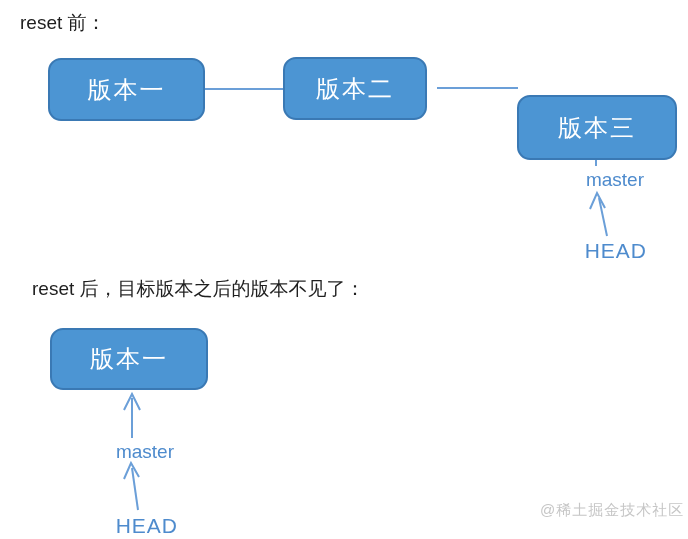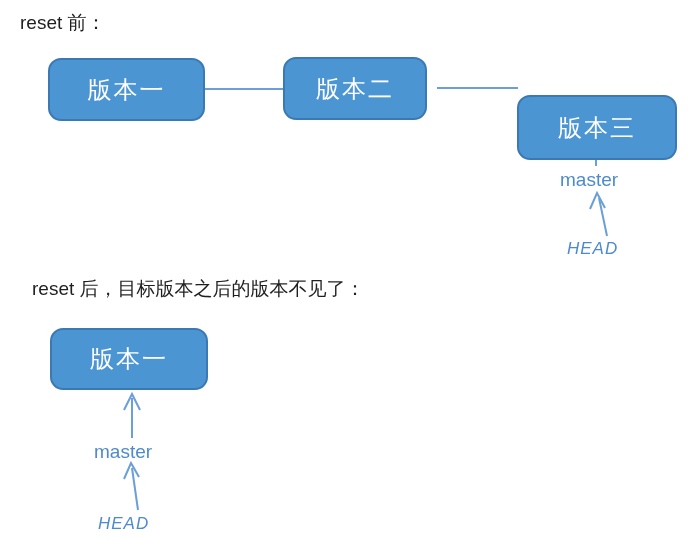--- a/index.html
+++ b/index.html
@@ -12,25 +12,25 @@
     font-family:Liberation Sans, sans-serif;white-space:nowrap;
   }
   .commit-box{
     position:absolute;display:flex;align-items:center;justify-content:center;
     background:var(--box-fill,#4c95d3);
     border:2px solid var(--box-border,#3a79b4);
     border-radius:13px;box-sizing:border-box;
     color:#ffffff;font-size:24px;letter-spacing:2px;
   }
   .ref-label{
-    position:absolute;color:var(--label-blue,#4e8bcd);text-align:left;white-space:nowrap;
+    position:absolute;color:var(--label-blue,#4e8bcd);text-align:right;white-space:nowrap;
     font-family:"Liberation Sans","DejaVu Sans",sans-serif;
   }
   .ref-label.branch{font-size:19px;}
-  .ref-label.head{font-size:17px;letter-spacing:1px;font-style:italic;}
+  .ref-label.head{font-size:21px;letter-spacing:1px;}
   .overlay{position:absolute;left:0;top:0;width:688px;height:539px;pointer-events:none;}
   .overlay *{stroke:var(--connector,#6b9fd8);stroke-width:2;fill:none;}
   .watermark{
     position:absolute;color:var(--watermark-color,#c6c6c6);font-size:15px;letter-spacing:1px;
     white-space:nowrap;
   }
 </style>
 </head>
 <body>
 
@@ -74,14 +74,15 @@
 
   <div>
     <div class="title" style="left:32px;top:278px;">reset 后，目标版本之后的版本不见了：</div>
 
     <div class="commit-box" style="left:50px;top:328px;width:158px;height:62px;">版本一</div>
 
     <div class="ref-label branch" style="left:94px;top:441px;width:80px;">master</div>
     <div class="ref-label head" style="left:98px;top:514px;width:80px;">HEAD</div>
   </div>
 
+  <div class="watermark" style="left:540px;top:501px;">@稀土掘金技术社区</div>
 
 </div>
 
 </body></html>

